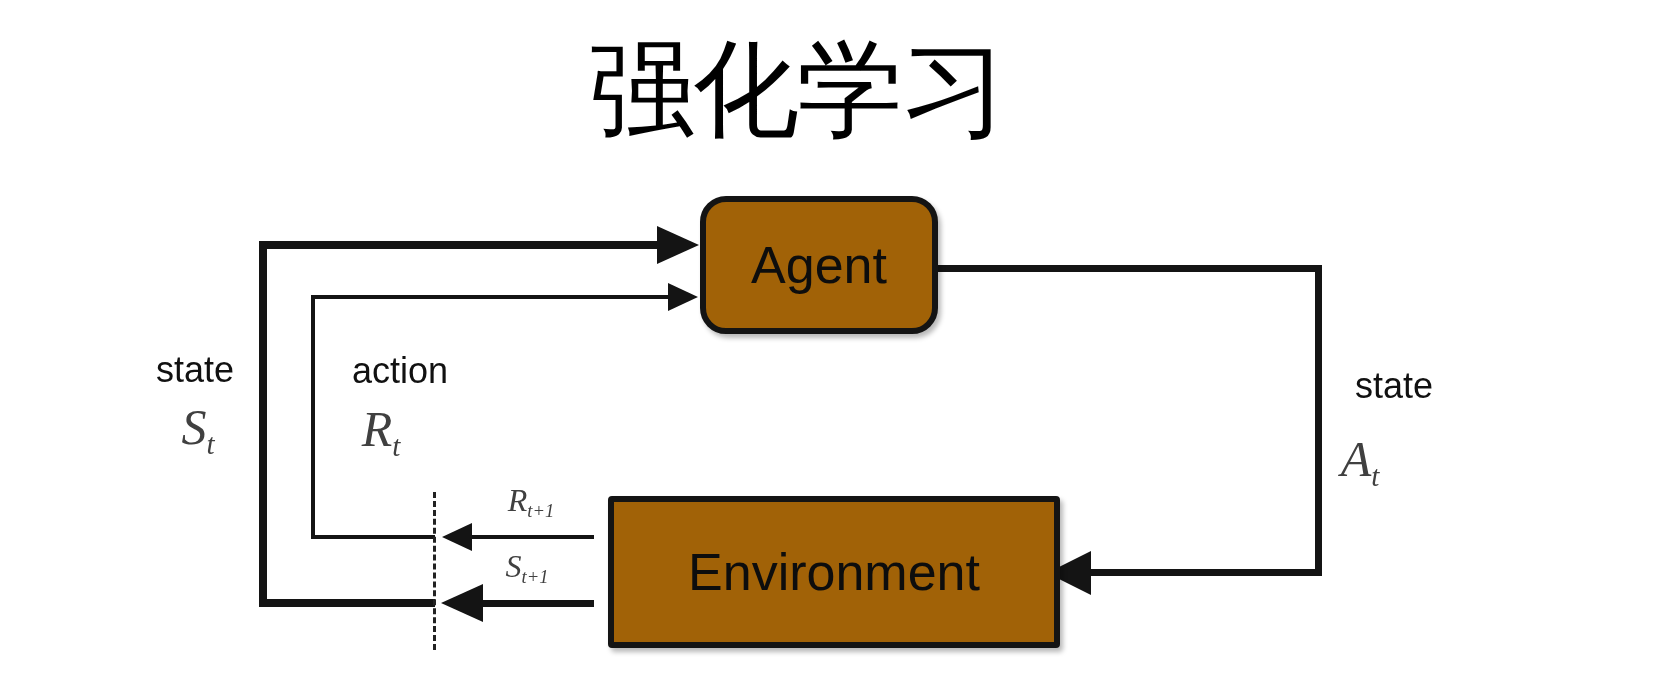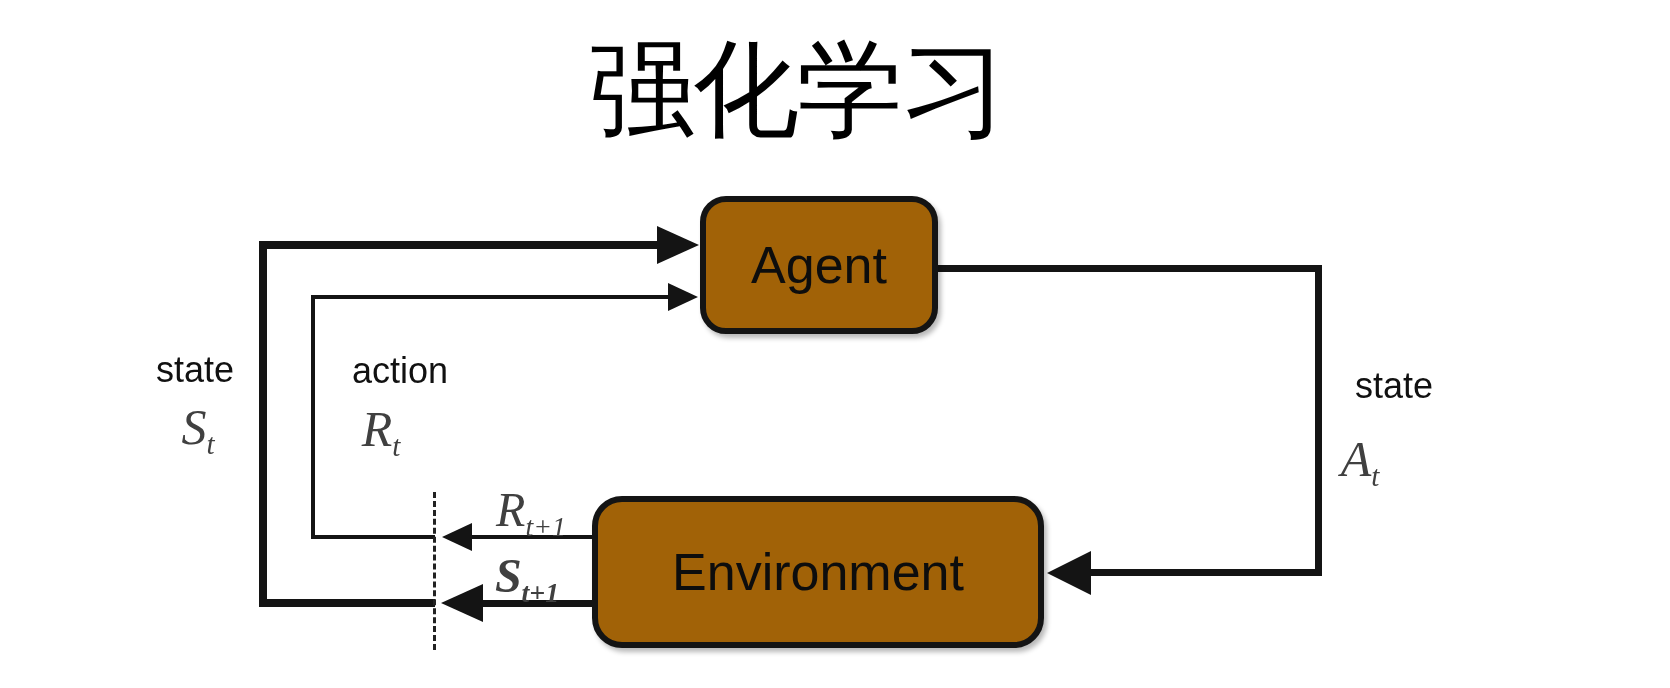--- a/index.html
+++ b/index.html
@@ -24,21 +24,21 @@
     position:absolute;
     background:#a16207;
     border:6px solid #141414;
     display:flex;align-items:center;justify-content:center;
     box-shadow:3px 4px 5px rgba(0,0,0,0.28);
     color:#0d0d0d;
     font-size:52px;
     white-space:nowrap;
   }
   .node.agent{ left:700px;top:196px;width:226px;height:126px;border-radius:26px; }
-  .node.env{ left:592px;top:496px;width:440px;height:140px;border-radius:30px; }
+  .node.env{ left:608px;top:496px;width:440px;height:140px;border-radius:4px; }
   .hline,.vline{ position:absolute;background:#141414; }
   .arrow{ position:absolute;width:0;height:0; }
   .arrow.right-thick{ border-left:42px solid #141414;border-top:19px solid transparent;border-bottom:19px solid transparent; }
   .arrow.right-thin{ border-left:30px solid #141414;border-top:14px solid transparent;border-bottom:14px solid transparent; }
   .arrow.left-thick{ border-right:42px solid #141414;border-top:19px solid transparent;border-bottom:19px solid transparent; }
   .arrow.left-med{ border-right:30px solid #141414;border-top:14px solid transparent;border-bottom:14px solid transparent; }
   .arrow.left-big{ border-right:44px solid #141414;border-top:22px solid transparent;border-bottom:22px solid transparent; }
   .dashed{
     position:absolute;
     left:433px;top:492px;height:158px;width:0;
@@ -59,21 +59,21 @@
     color:#404040;
     font-size:50px;
     white-space:nowrap;
   }
   .math sub{
     font-size:0.58em;
     line-height:0;
     vertical-align:-0.35em;
     letter-spacing:0;
   }
-  .math.small{ font-size:48px; }
+  .math.small{ font-size:32px; }
 </style>
 </head>
 <body>
 
 <div id="canvas">
 
   <div class="title">强化学习</div>
 
   <div class="hline" style="left:259px;top:241px;width:404px;height:8px;"></div>
   <div class="arrow right-thick" style="left:657px;top:226px;"></div>
@@ -106,15 +106,15 @@
   <div class="word" style="left:195px;top:349px;">state</div>
   <div class="math" style="left:198px;top:398px;"><span>S</span><sub>t</sub></div>
 
   <div class="word" style="left:400px;top:350px;">action</div>
   <div class="math" style="left:357px;top:400px;margin-left:24px;"><span>R</span><sub>t</sub></div>
 
   <div class="word" style="left:1394px;top:365px;">state</div>
   <div class="math" style="left:1360px;top:418px;margin-top:12px;"><span>A</span><sub>t</sub></div>
 
   <div class="math small" style="left:531px;top:482px;"><span>R</span><sub>t+1</sub></div>
-  <div class="math small" style="left:527px;top:548px;font-weight:bold;"><span>S</span><sub>t+1</sub></div>
+  <div class="math small" style="left:527px;top:548px;"><span>S</span><sub>t+1</sub></div>
 
 </div>
 
 </body></html>

